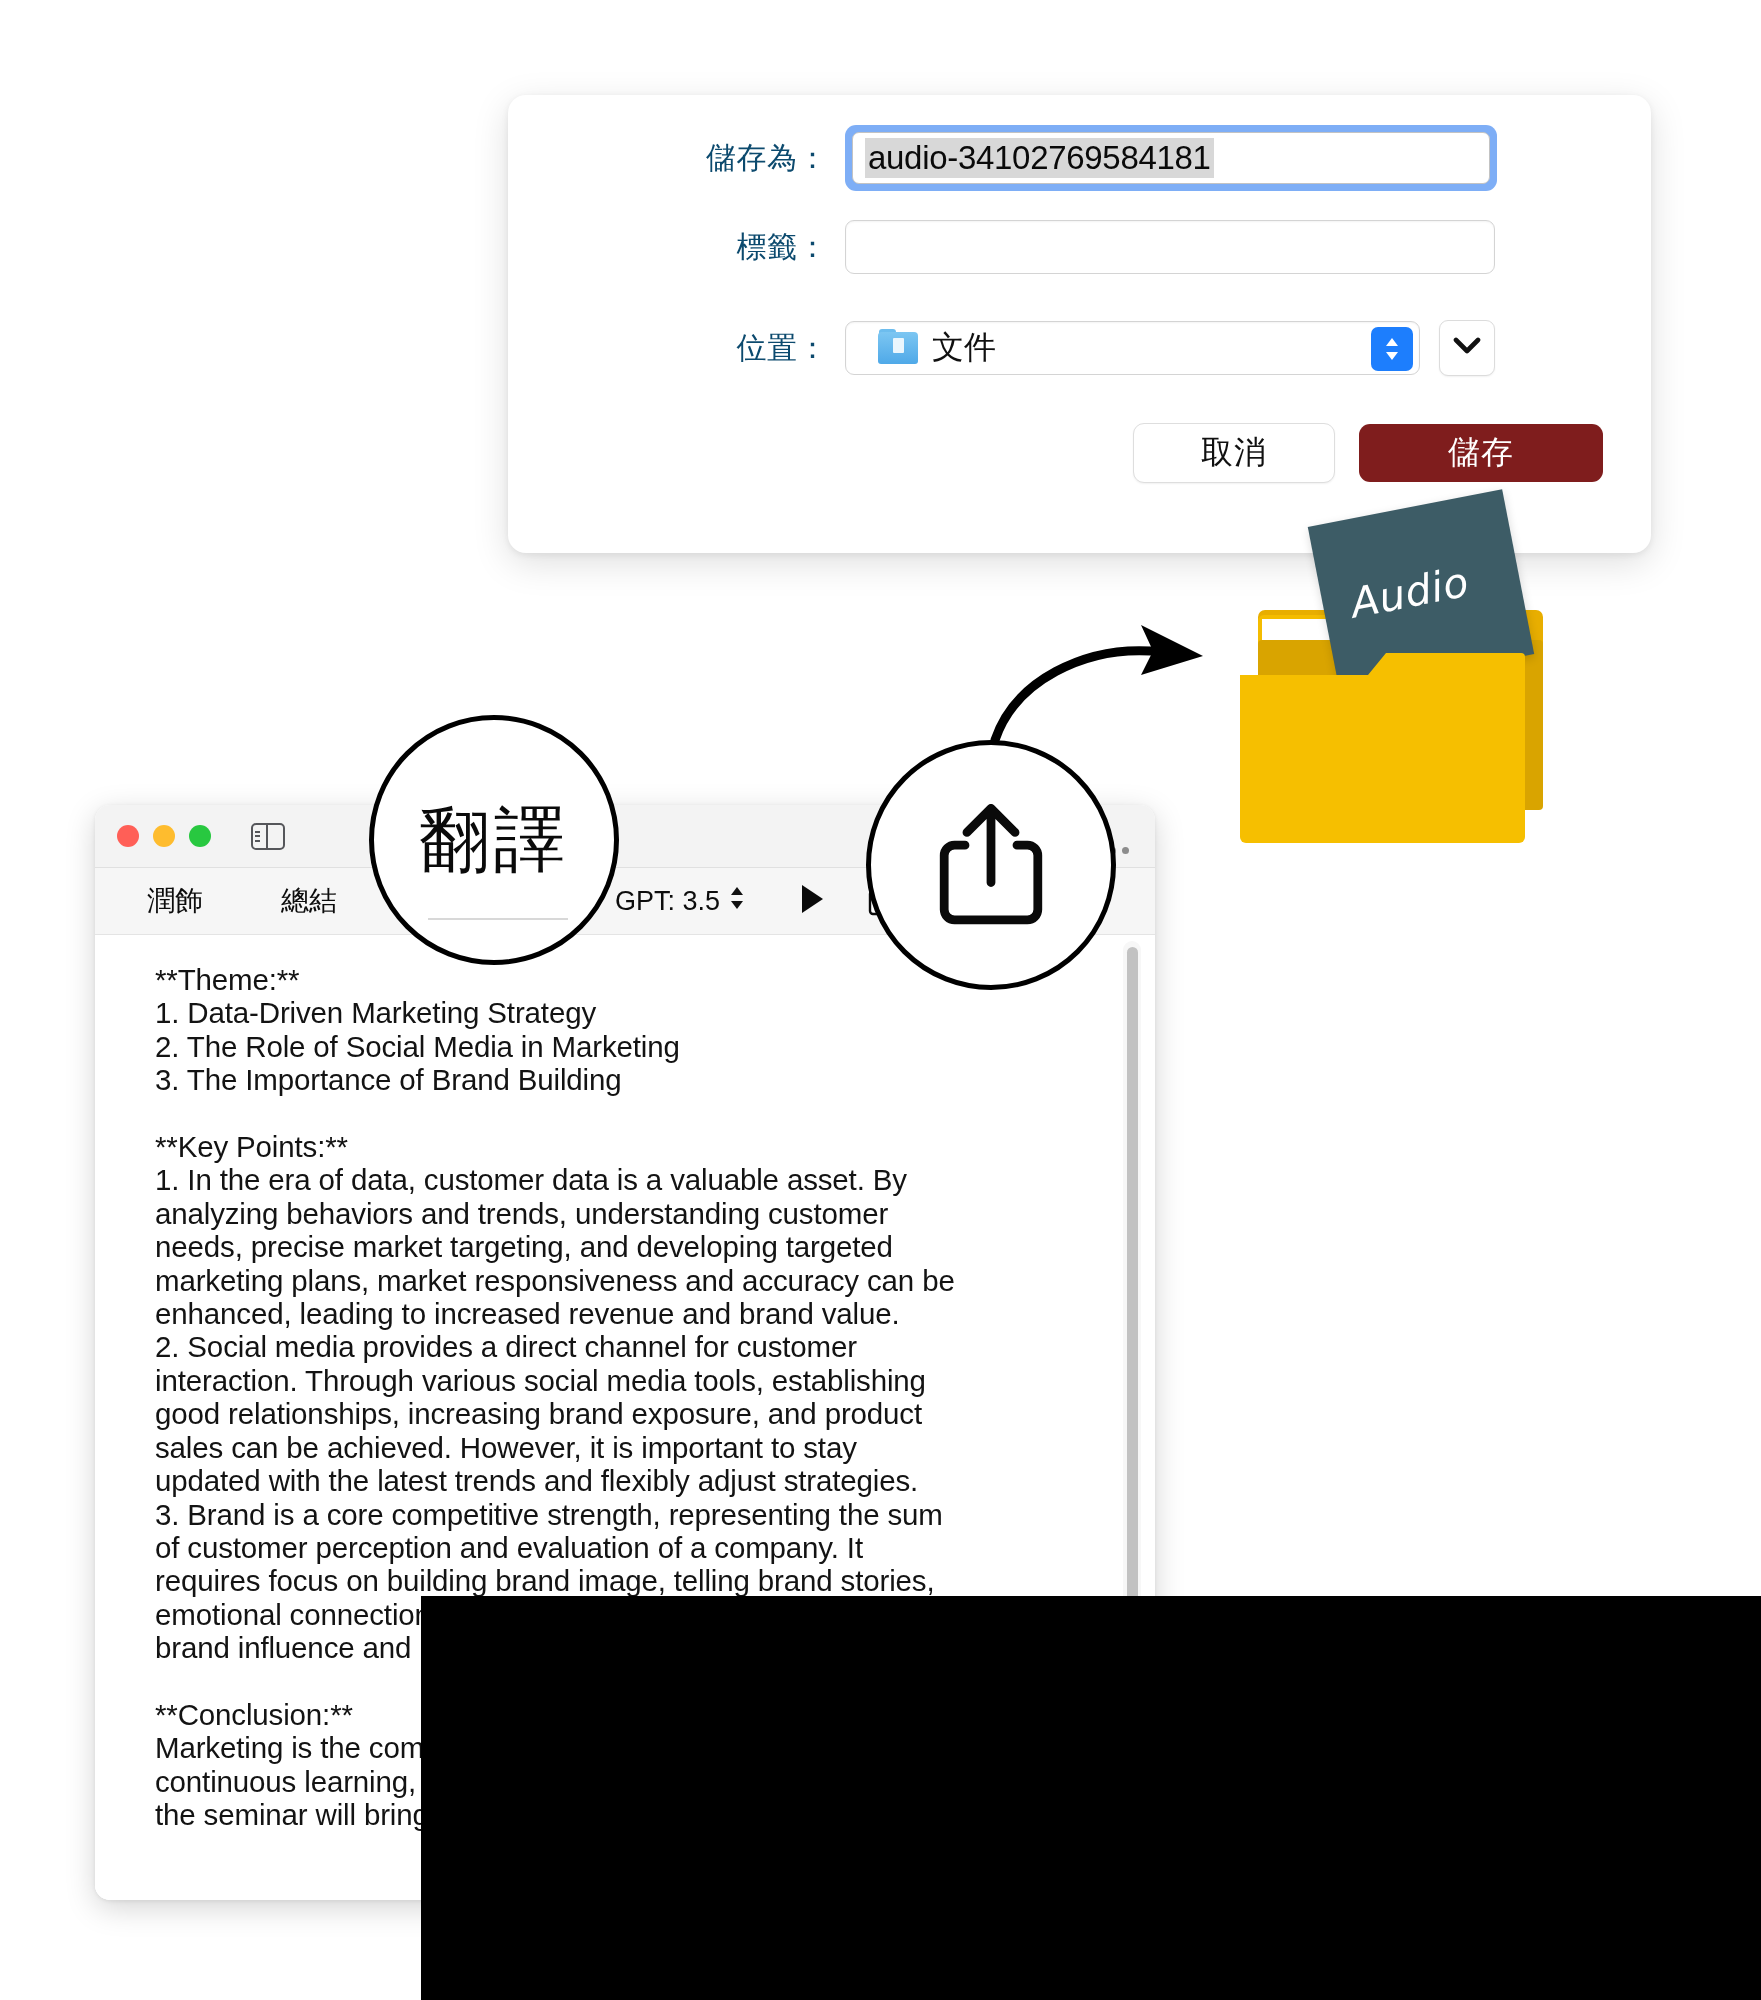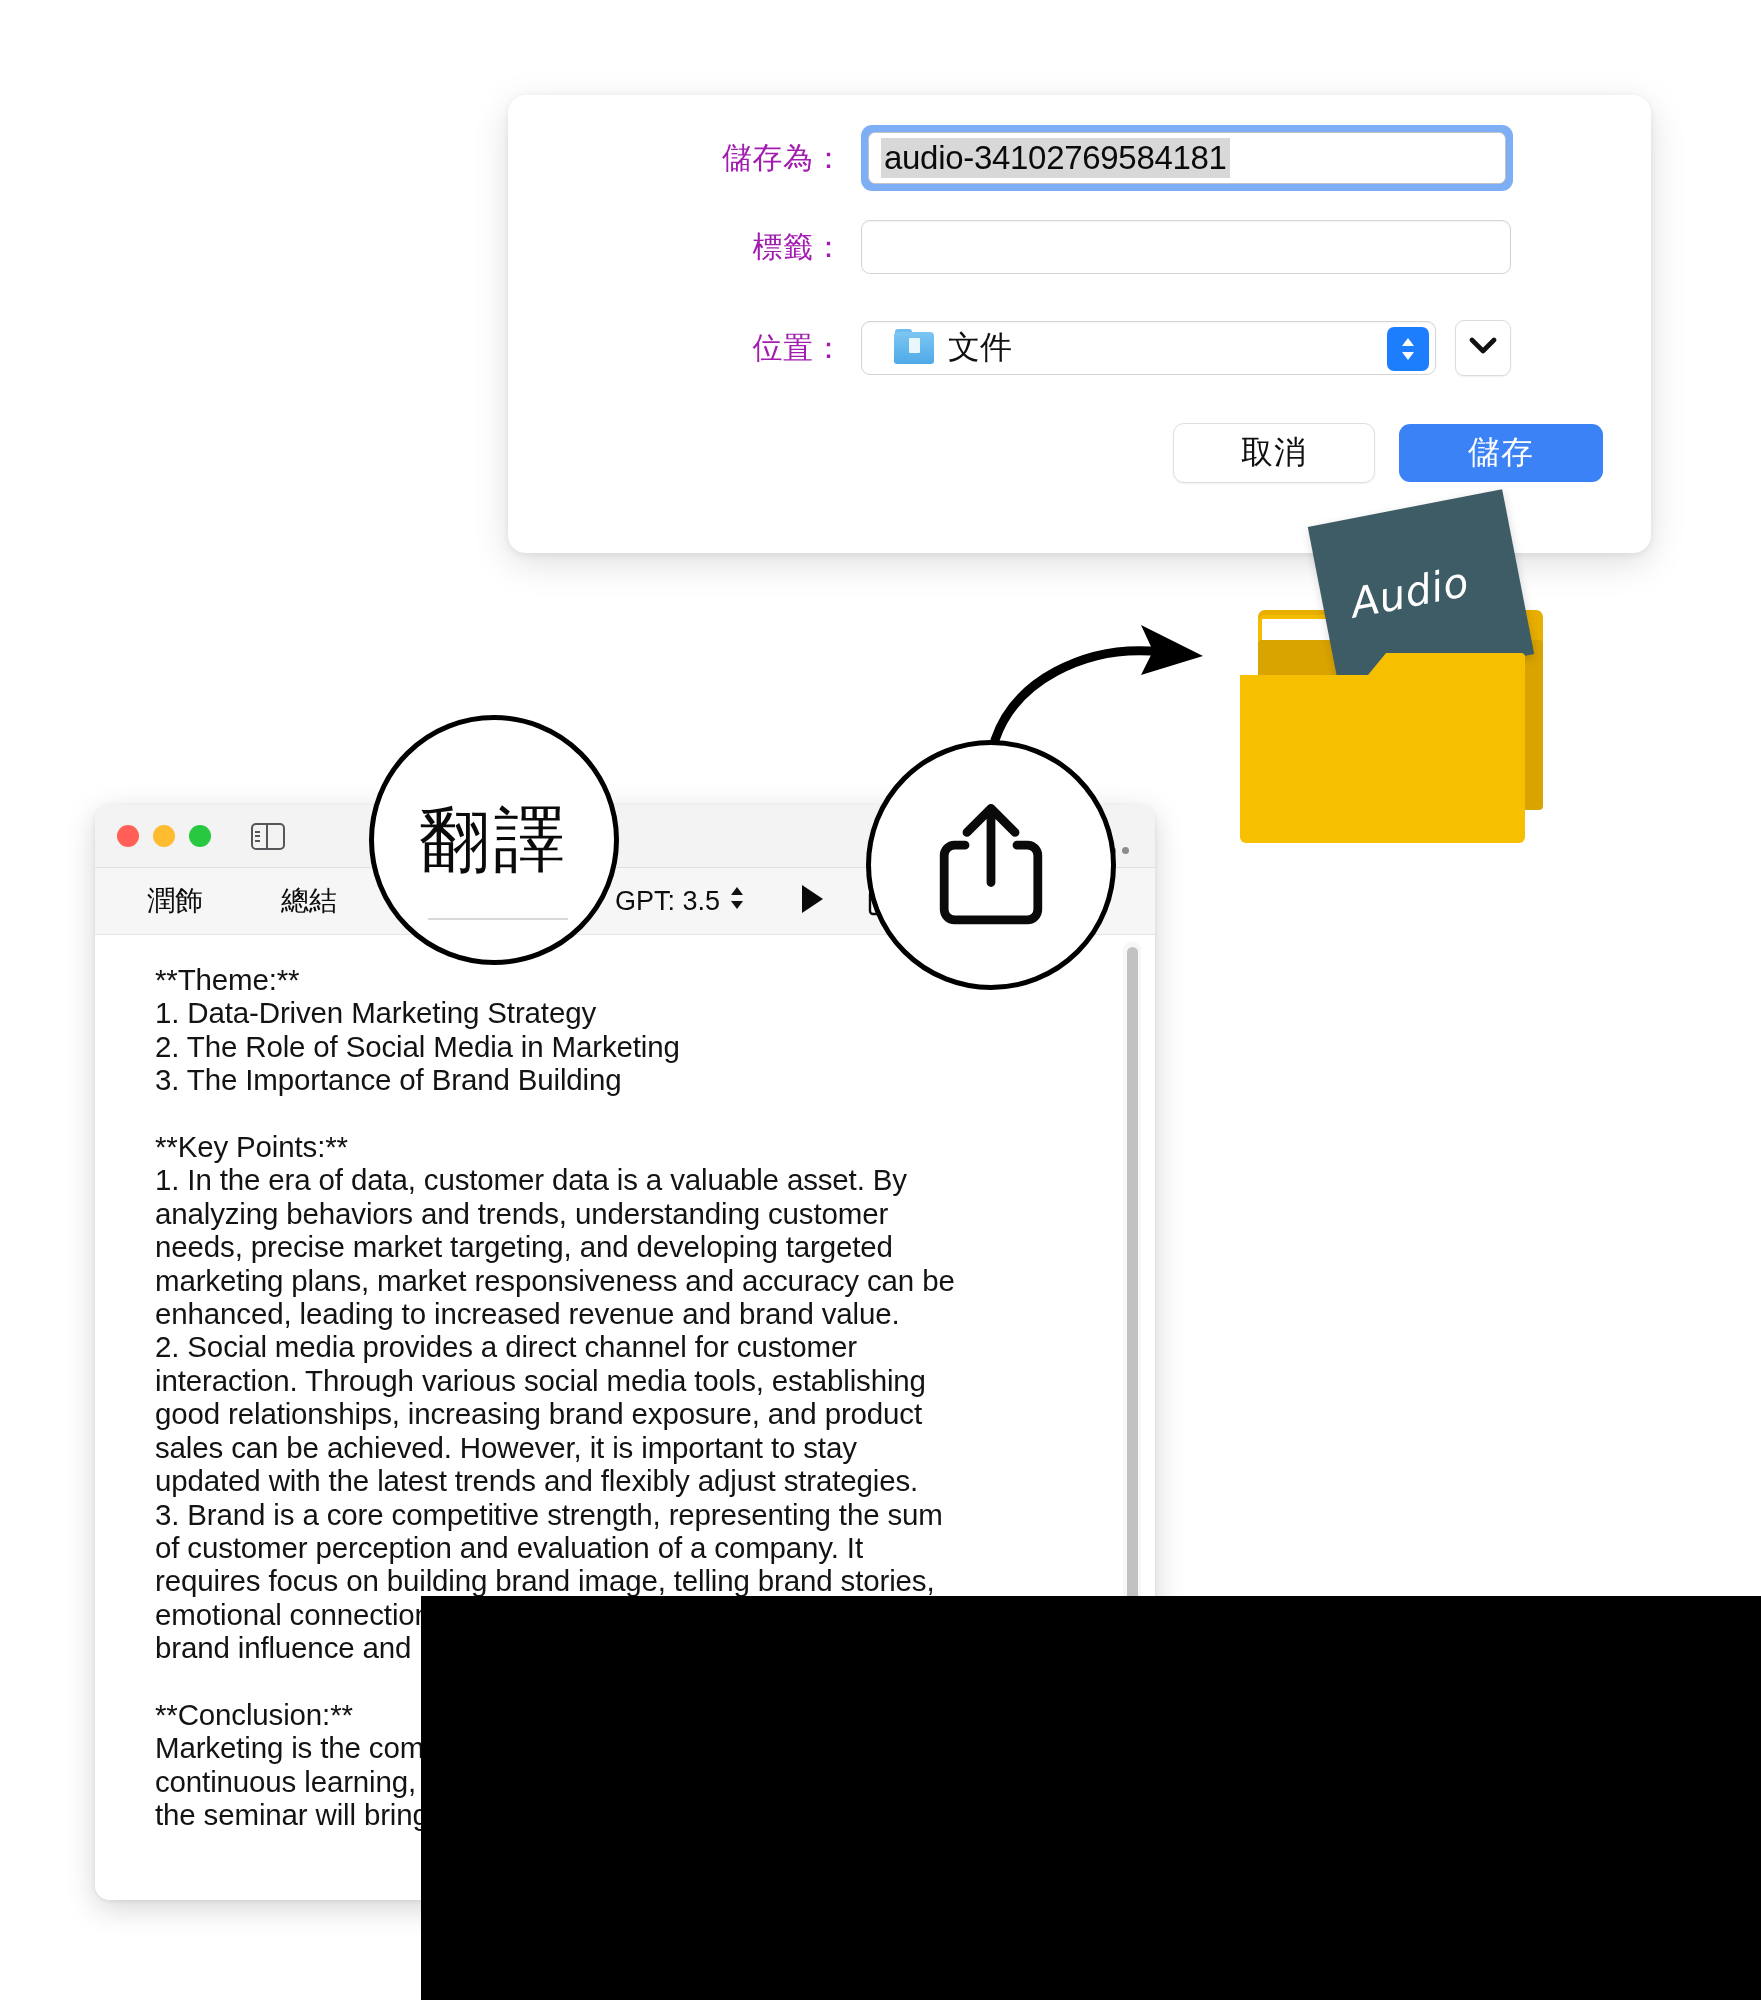--- a/index.html
+++ b/index.html
@@ -27,24 +27,23 @@
     border-radius: 18px;
     box-shadow: 0 10px 36px rgba(0,0,0,0.13), 0 2px 7px rgba(0,0,0,0.07);
   }
   .dlg-row {
     position: absolute;
     display: flex;
     align-items: center;
   }
   .dlg-label {
     font-size: 30px;
-    color: #a21caf;
+    color: #0c4a6e;
     text-align: right;
     letter-spacing: 0.5px;
-    padding-left: 16px;
   }
   .dlg-field {
     box-sizing: border-box;
     background: #ffffff;
     border: 1.5px solid #d4d4d4;
     border-radius: 9px;
     height: 54px;
     display: flex;
     align-items: center;
     box-shadow: inset 0 1px 2px rgba(0,0,0,0.05);
@@ -167,22 +166,22 @@
     cursor: pointer;
   }
   #btn-cancel {
     width: 200px;
     background: #ffffff;
     color: #101010;
     border: 1.5px solid #dedede;
     box-shadow: 0 1px 2px rgba(0,0,0,0.06);
   }
   #btn-save {
-    width: 204px;
-    background: #3b82f6;
+    width: 244px;
+    background: #7f1d1d;
     color: #ffffff;
   }
 
   
   #curved-arrow { position: absolute; left: 955px; top: 585px; }
 
   
   #folder-group { position: absolute; left: 1240px; top: 505px; width: 320px; height: 360px; }
   #folder-back {
     position:absolute; left: 18px; top: 105px; width: 285px; height: 55px;

